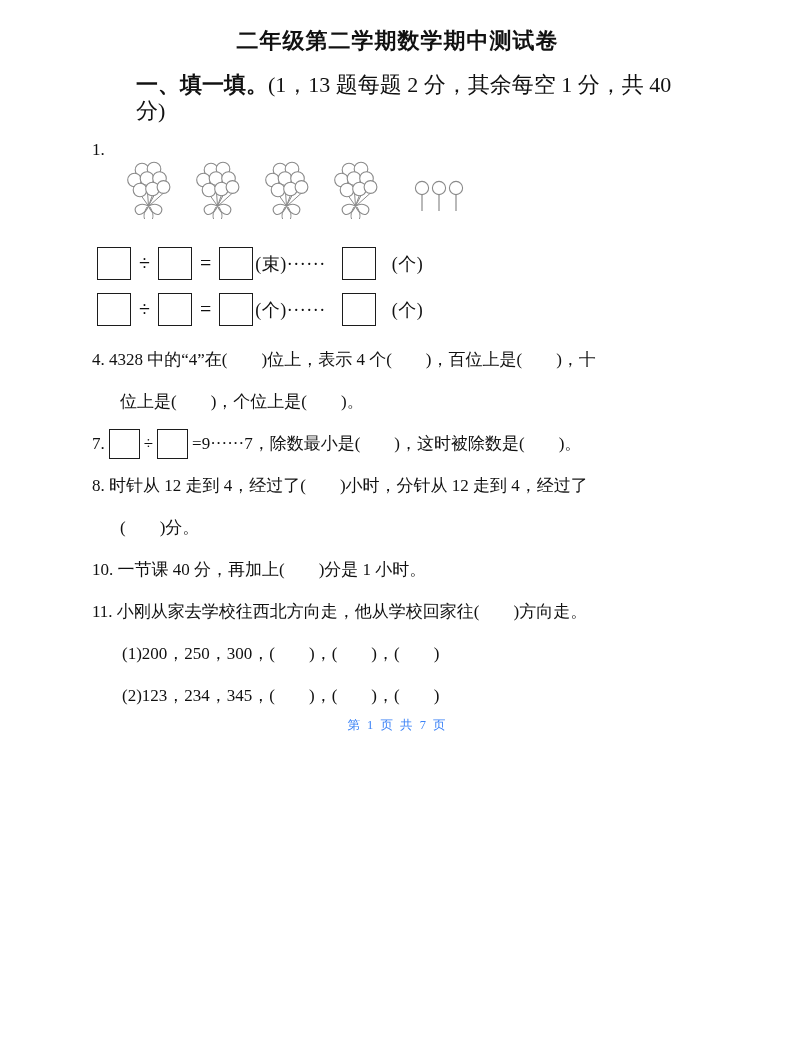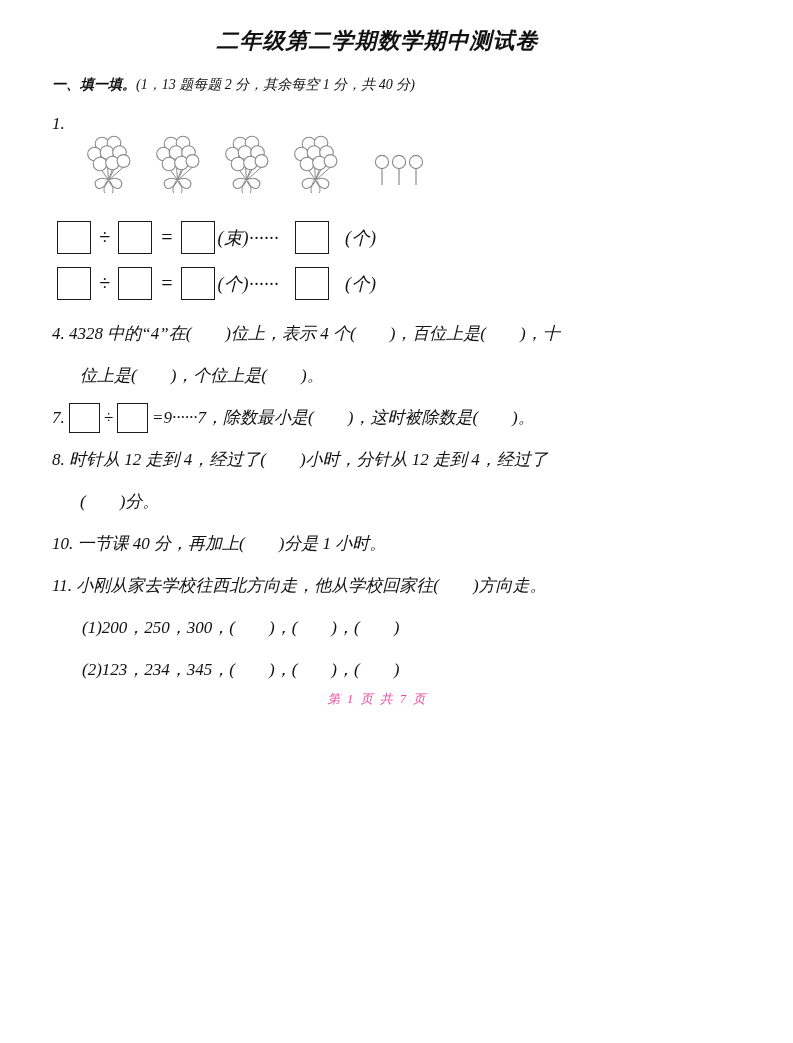--- a/index.html
+++ b/index.html
@@ -11,36 +11,36 @@
     width: 793px;
     height: 1043px;
     overflow: hidden;
     font-family: "Liberation Serif", "DejaVu Serif", serif;
     color: #111111;
   }
   .page {
     box-sizing: border-box;
     width: 793px;
     height: 1043px;
-    padding: 26px 90px 0 52px;
+    padding: 26px 90px 0 92px;
     position: relative;
-    font-style: italic;
   }
   .title {
     text-align: center;
     font-size: 22px;
     font-weight: 800;
     letter-spacing: 1px;
     line-height: 29px;
   }
   .section-line {
     margin-top: 17px;
-    font-size: 14px;
+    font-size: 22px;
     line-height: 26px;
     white-space: pre-wrap;
+    margin-left: 44px;
   }
   .section-line .heading-bold {
     font-weight: 800;
   }
   .q1-num {
     margin-top: 16px;
     font-size: 17px;
     line-height: 20px;
   }
   .balloon-row {
@@ -115,21 +115,21 @@
   }
   .sub-item {
     line-height: 42px;
     white-space: pre-wrap;
     padding-left: 30px;
   }
   .footer {
     text-align: center;
     font-size: 12.5px;
     line-height: 16px;
-    color: #ec4899;
+    color: #3b82f6;
     letter-spacing: 2px;
   }
 </style>
 </head>
 <body>
 
 <div class="page">
 
   <div class="title">二年级第二学期数学期中测试卷</div>
 

